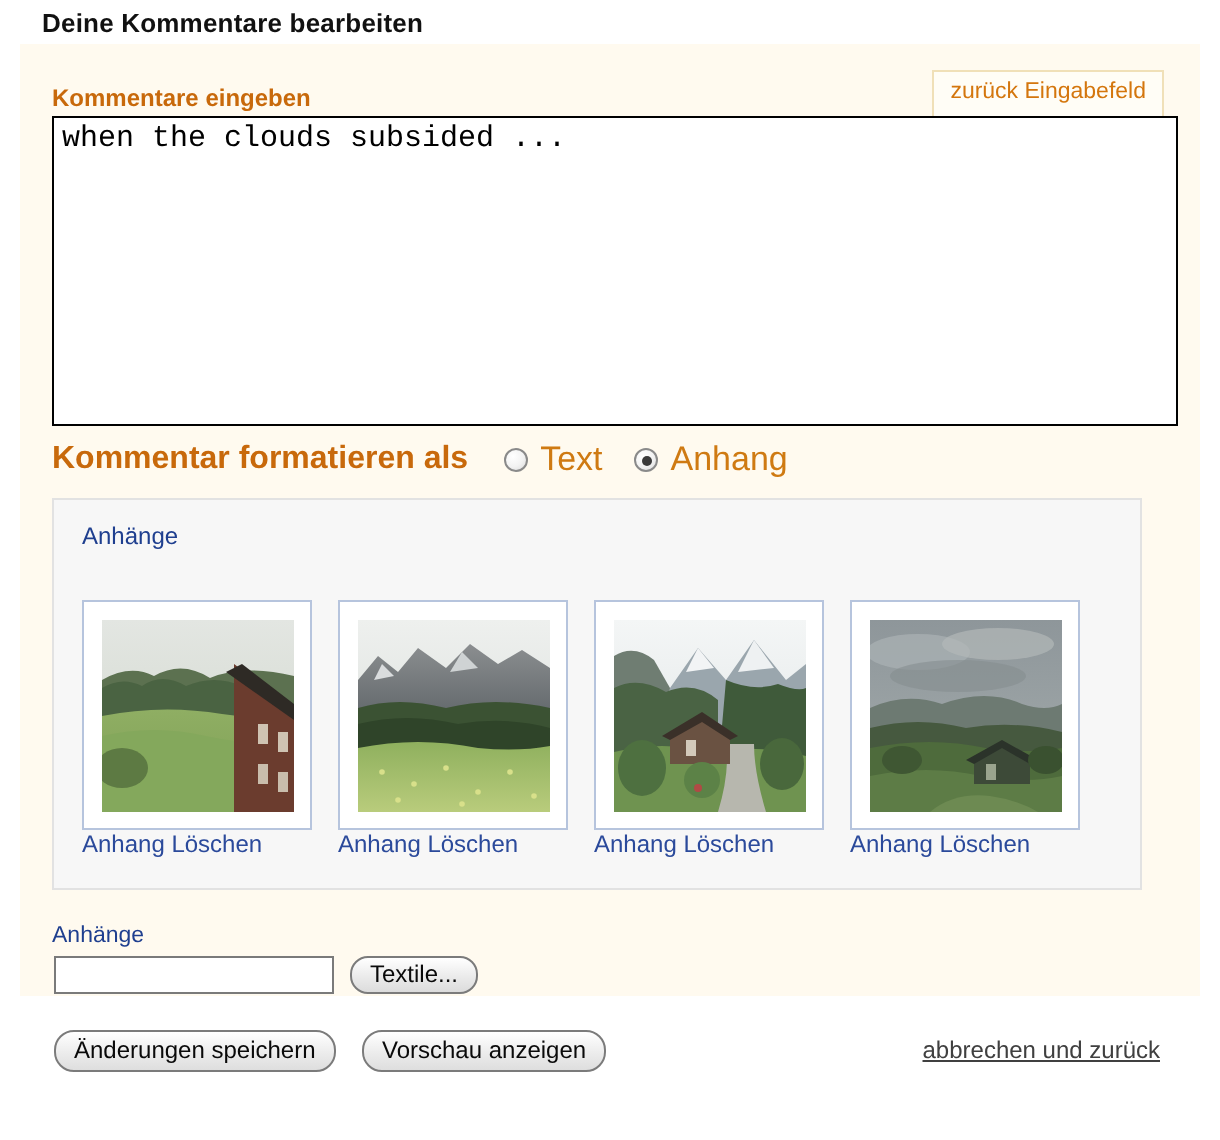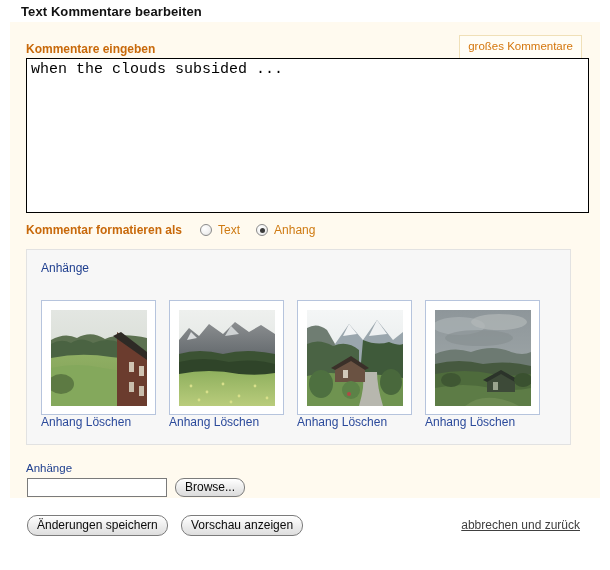--- a/index.html
+++ b/index.html
@@ -85,21 +85,21 @@
   
   #format-row {
     position: absolute;
     left: 16px;
     top: 199px;
     display: flex;
     align-items: center;
     height: 18px;
   }
   #format-row .fmt-label {
-    font-size: 12px;
+    font-size: 16px;
     font-weight: bold;
     color: #c8690b;
     margin-right: 18px;
   }
   .radio-opt {
     display: flex;
     align-items: center;
     margin-right: 16px;
     cursor: pointer;
   }
@@ -117,21 +117,21 @@
     content: "";
     position: absolute;
     left: 2.5px;
     top: 2.5px;
     width: 5px;
     height: 5px;
     border-radius: 50%;
     background: #3a3a3a;
   }
   .radio-text {
-    font-size: 12px;
+    font-size: 17px;
     color: #cf7a12;
   }
 
   
   #attachments-box {
     position: absolute;
     left: 16px;
     top: 227px;
     width: 545px;
     height: 196px;
@@ -248,27 +248,27 @@
     top: 496px;
     font-size: 12px;
     color: #404040;
     text-decoration: underline;
     cursor: pointer;
   }
 </style>
 </head>
 <body>
 
-<div id="page-title">Text Kommentare bearbeiten</div>
+<div id="page-title">Deine Kommentare bearbeiten</div>
 
 <div id="edit-panel">
 
   <div class="section-label" id="comment-label">Kommentare eingeben</div>
 
-  <a id="large-input-link">großes Kommentare</a>
+  <a id="large-input-link">zurück Eingabefeld</a>
 
   <textarea id="comment-textarea" placeholder="" style="">when the clouds subsided ...</textarea>
 
   <div id="format-row">
     <span class="fmt-label">Kommentar formatieren als</span>
 
     <label class="radio-opt">
       <span class="radio-dot"></span>
       <span class="radio-text">Text</span>
     </label>
@@ -410,19 +410,19 @@
           </svg>
         </div>
         <a class="thumb-link">Anhang Löschen</a>
       </div>
 
     </div>
   </div>
 
   <div id="upload-label">Anhänge</div>
   <input id="file-field" type="text" placeholder="" style="">
-  <button id="browse-button">Browse...</button>
+  <button id="browse-button">Textile...</button>
 
   <button class="action-button" id="save-button">Änderungen speichern</button>
   <button class="action-button" id="preview-button">Vorschau anzeigen</button>
   <a id="cancel-link">abbrechen und zurück</a>
 
 </div>
 
 </body></html>

